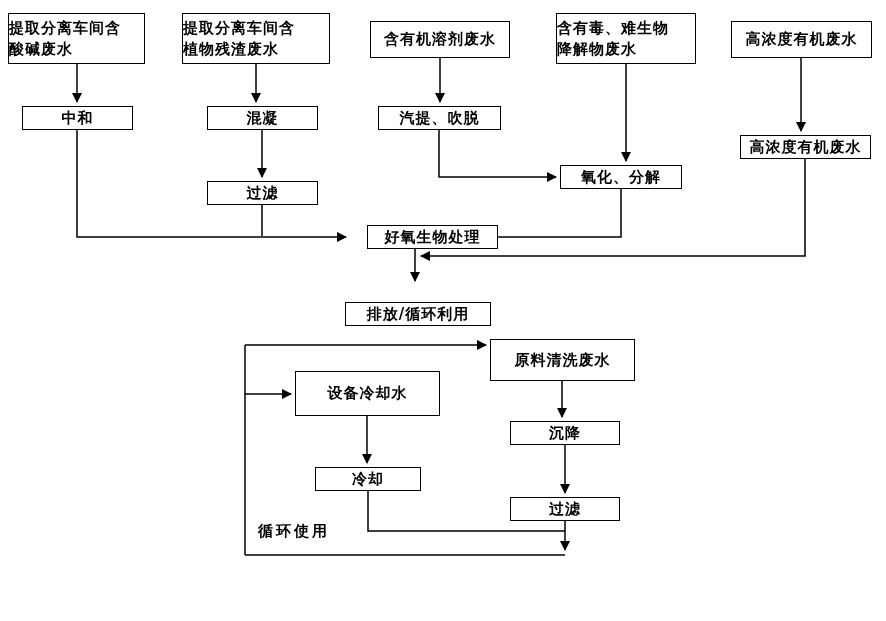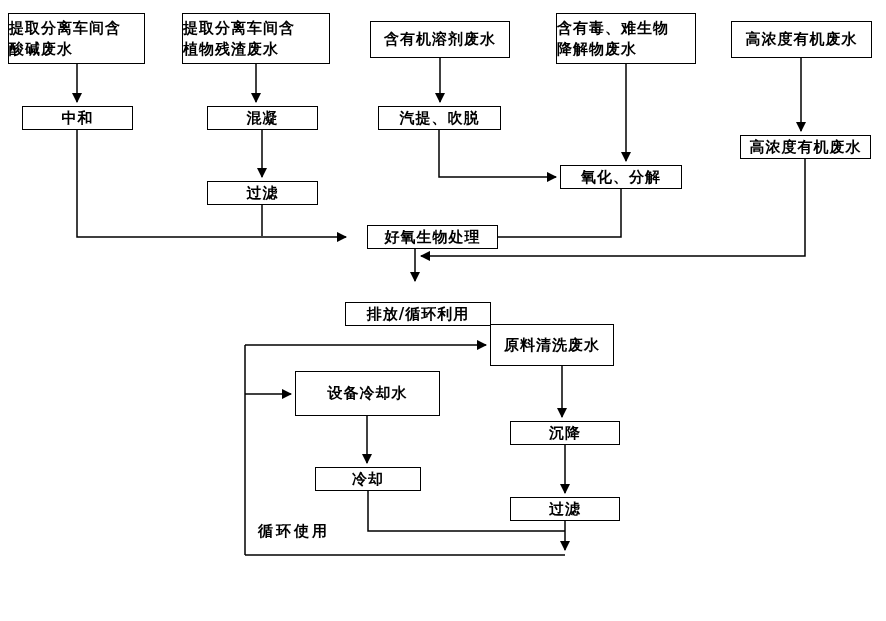--- a/index.html
+++ b/index.html
@@ -135,21 +135,21 @@
   <div class="box" style="left:560px;top:165px;width:122px;height:24px">
     <span>氧化、分解</span>
   </div>
   <div class="box" style="left:367px;top:225px;width:131px;height:24px">
     <span>好氧生物处理</span>
   </div>
   <div class="box" style="left:345px;top:302px;width:146px;height:24px">
     <span>排放/循环利用</span>
   </div>
 
-  <div class="box" style="left:490px;top:324px;width:124px;height:42px">
+  <div class="box" style="left:490px;top:339px;width:145px;height:42px">
     <span>原料清洗废水</span>
   </div>
   <div class="box" style="left:510px;top:421px;width:110px;height:24px">
     <span>沉降</span>
   </div>
   <div class="box" style="left:295px;top:371px;width:145px;height:45px">
     <span>设备冷却水</span>
   </div>
   <div class="box" style="left:315px;top:467px;width:106px;height:24px">
     <span>冷却</span>

